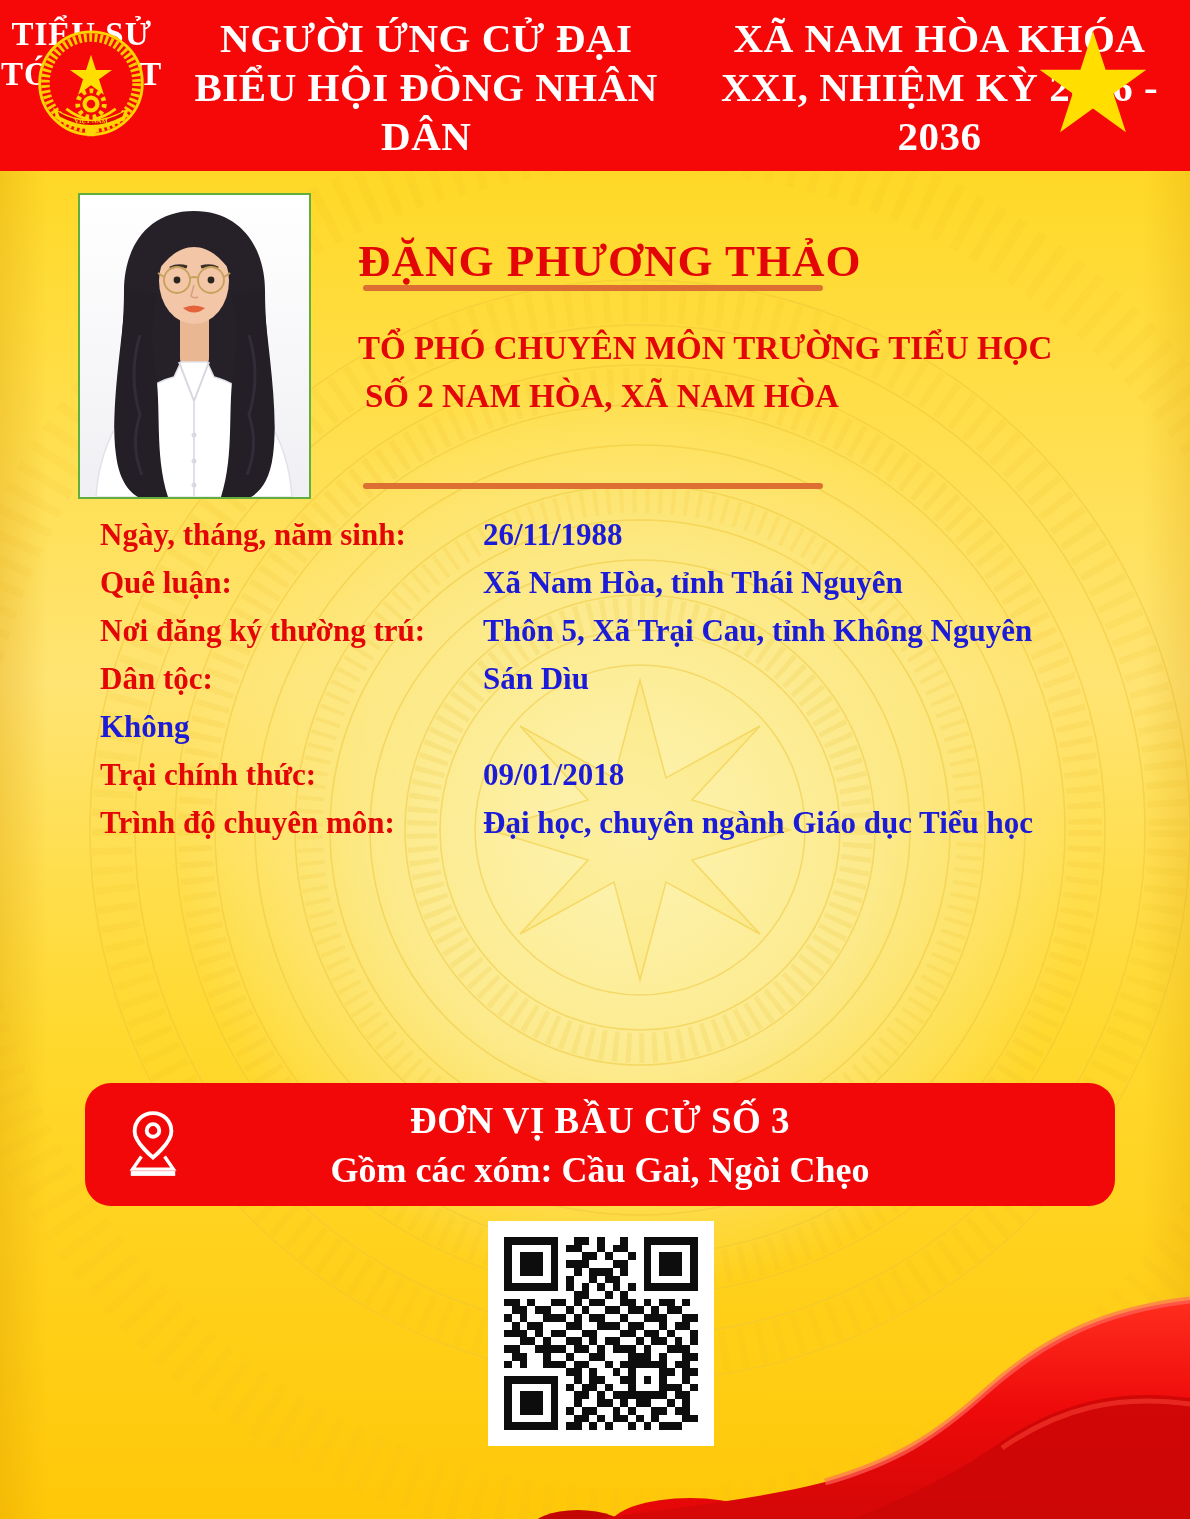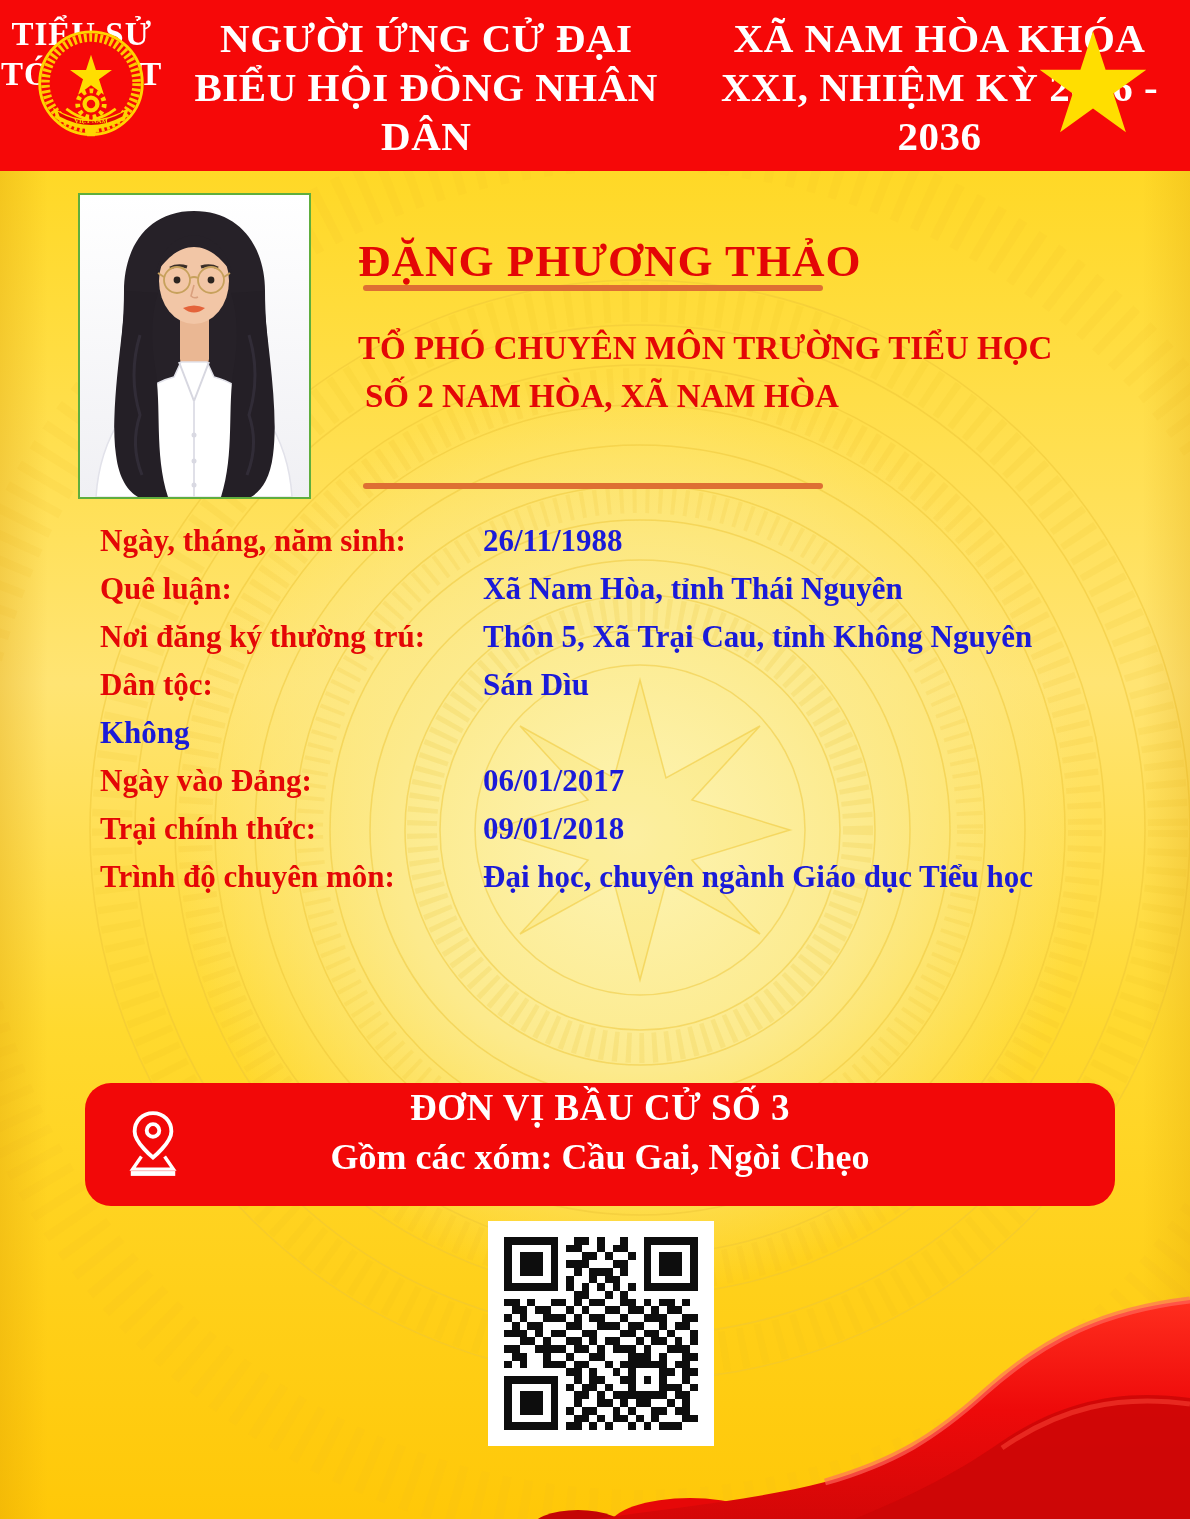--- a/index.html
+++ b/index.html
@@ -36,28 +36,28 @@
   .underline{position:absolute;height:6px;background:var(--underline-orange,#de6f33);
     border-radius:3px;z-index:3;}
   .u1{left:363px;top:285px;width:460px;}
   .u2{left:363px;top:483px;width:460px;}
   .position{position:absolute;left:358px;top:324px;font-size:33px;line-height:48px;
     color:var(--name-red,#e40606);z-index:3;}
   .position .p2{margin-left:7px;}
 
   
   .fields{position:absolute;left:100px;top:517px;width:1012px;z-index:3;}
-  .field-row{display:flex;height:48px;align-items:center;}
+  .field-row{display:flex;height:48px;}
   .field-label{flex:0 0 383px;font-size:31px;color:var(--label-red,#e40606);}
   .field-value{font-size:31px;color:var(--value-blue,#1b1bd8);white-space:nowrap;}
 
   
   .banner{position:absolute;left:85px;top:1083px;width:1030px;height:123px;
     background:var(--banner-red,#f20808);border-radius:26px;z-index:3;
-    color:#fff;text-align:center;box-sizing:border-box;}
+    color:#fff;text-align:center;box-sizing:border-box;padding-top:13px;}
   .banner-title{font-size:37px;line-height:50px;letter-spacing:.5px;}
   .banner-sub{font-size:36px;line-height:48px;}
   .pin{position:absolute;left:124px;top:1108px;width:58px;height:72px;z-index:4;}
 
   
   .qr{position:absolute;left:488px;top:1221px;width:226px;height:225px;background:#fff;
     box-sizing:border-box;padding:16px;z-index:3;}
   .qr-grid{width:194px;height:193px;display:grid;
     grid-template-columns:repeat(25,1fr);grid-template-rows:repeat(25,1fr);}
   .qr-grid .m{background:#fff;}
@@ -193,24 +193,20 @@
 
   <div class="field-row">
     <span class="field-label">Dân tộc:</span>
     <span class="field-value">Sán Dìu</span>
   </div>
 
   <div class="field-row">
     <span class="field-value">Không</span>
   </div>
 
-  <div class="field-row">
-    <span class="field-label">Ngày vào Đảng:</span>
-    <span class="field-value">06/01/2017</span>
-  </div>
 
   <div class="field-row">
     <span class="field-label">Trại chính thức:</span>
     <span class="field-value">09/01/2018</span>
   </div>
 
   <div class="field-row">
     <span class="field-label">Trình độ chuyên môn:</span>
     <span class="field-value">Đại học, chuyên ngành Giáo dục Tiểu học</span>
   </div>

